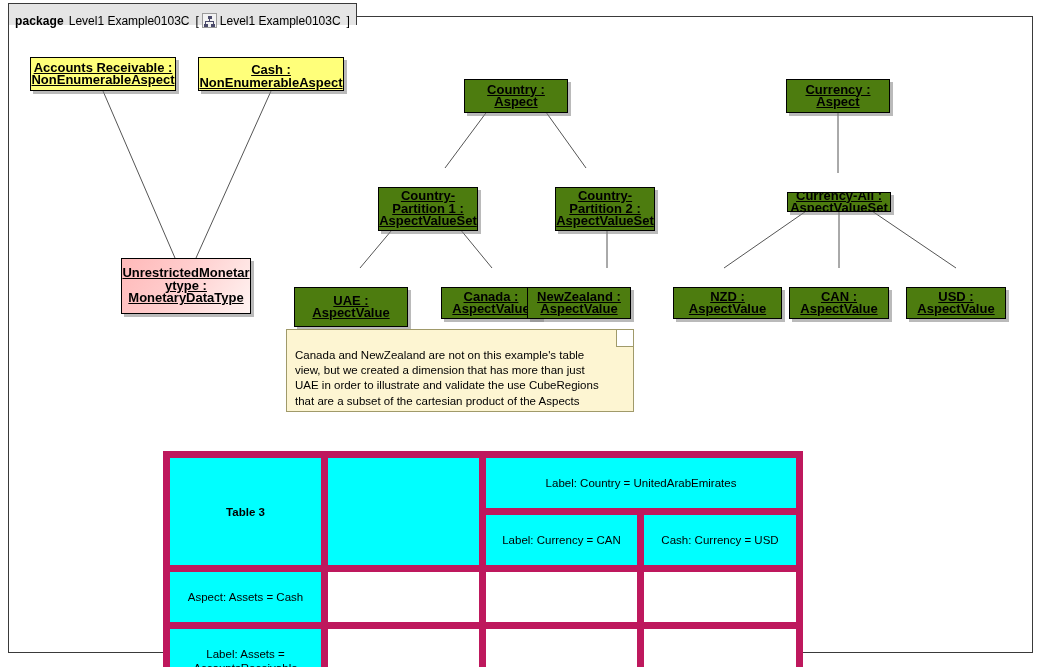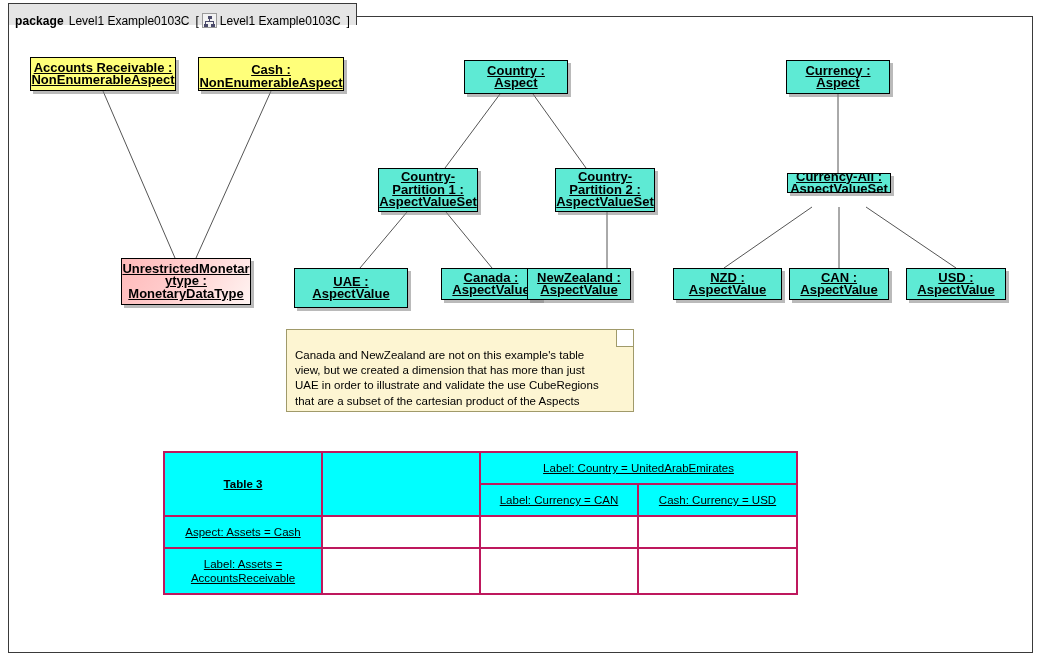--- a/index.html
+++ b/index.html
@@ -97,21 +97,21 @@
     justify-content: center;
     text-align: center;
     font-size: 13px;
     font-weight: bold;
     line-height: 12.5px;
     color: #000000;
     padding: 1px 3px;
     overflow: hidden;
   }
   .node span { text-decoration: underline; }
-  .node.green  { background: #5eead4; }
+  .node.green  { background: #4d7c0f; margin-top: 19px; }
   .node.yellow { background: #ffff7a; }
   .node.pink {
     background: linear-gradient(125deg, #ffb9b9 0%, #ffcccc 42%, #fff4f2 100%);
   }
 
   
   #note {
     position: absolute;
     left: 286px;
     top: 329px;
@@ -154,28 +154,27 @@
     box-shadow: 2px 2px 0 rgba(150,150,150,0.5);
   }
   table.uml-table {
     border-collapse: collapse;
     width: 633px;
     height: 141px;
     table-layout: fixed;
     background: #ffffff;
   }
   table.uml-table td {
-    border: 2px solid #be185d;
+    border: 7px solid #be185d;
     font-size: 11.5px;
     color: #000000;
     text-align: center;
     vertical-align: middle;
-    padding: 8px 4px;
+    padding: 18px 4px;
     line-height: 14px;
-    text-decoration: underline;
   }
   td.cyan { background: #00ffff; }
   td.title-cell { font-weight: bold; font-size: 12px; }
   td.empty-cell { background: #ffffff; }
 </style>
 </head>
 <body>
 
 <div id="canvas">
 
@@ -227,21 +226,21 @@
       </div>
       <div class="node green" style="left: 378px; top: 168px; width: 100px; height: 44px;">
         <div><span>Country-</span><br><span>Partition 1 :</span><br><span>AspectValueSet</span></div>
       </div>
       <div class="node green" style="left: 555px; top: 168px; width: 100px; height: 44px;">
         <div><span>Country-</span><br><span>Partition 2 :</span><br><span>AspectValueSet</span></div>
       </div>
       <div class="node green" style="left: 787px; top: 173px; width: 104px; height: 20px;">
         <div><span>Currency-All :</span><br><span>AspectValueSet</span></div>
       </div>
-      <div class="node pink" style="left: 121px; top: 258px; width: 130px; height: 47px;">
+      <div class="node pink" style="left: 121px; top: 258px; width: 130px; height: 56px;">
         <div><span>UnrestrictedMonetar</span><br><span>ytype :</span><br><span>MonetaryDataType</span></div>
       </div>
       <div class="node green" style="left: 294px; top: 268px; width: 114px; height: 40px;">
         <div><span>UAE : AspectValue</span></div>
       </div>
       <div class="node green" style="left: 441px; top: 268px; width: 100px; height: 32px;">
         <div><span>Canada :</span><br><span>AspectValue</span></div>
       </div>
       <div class="node green" style="left: 527px; top: 268px; width: 104px; height: 32px;">
         <div><span>NewZealand :</span><br><span>AspectValue</span></div>

